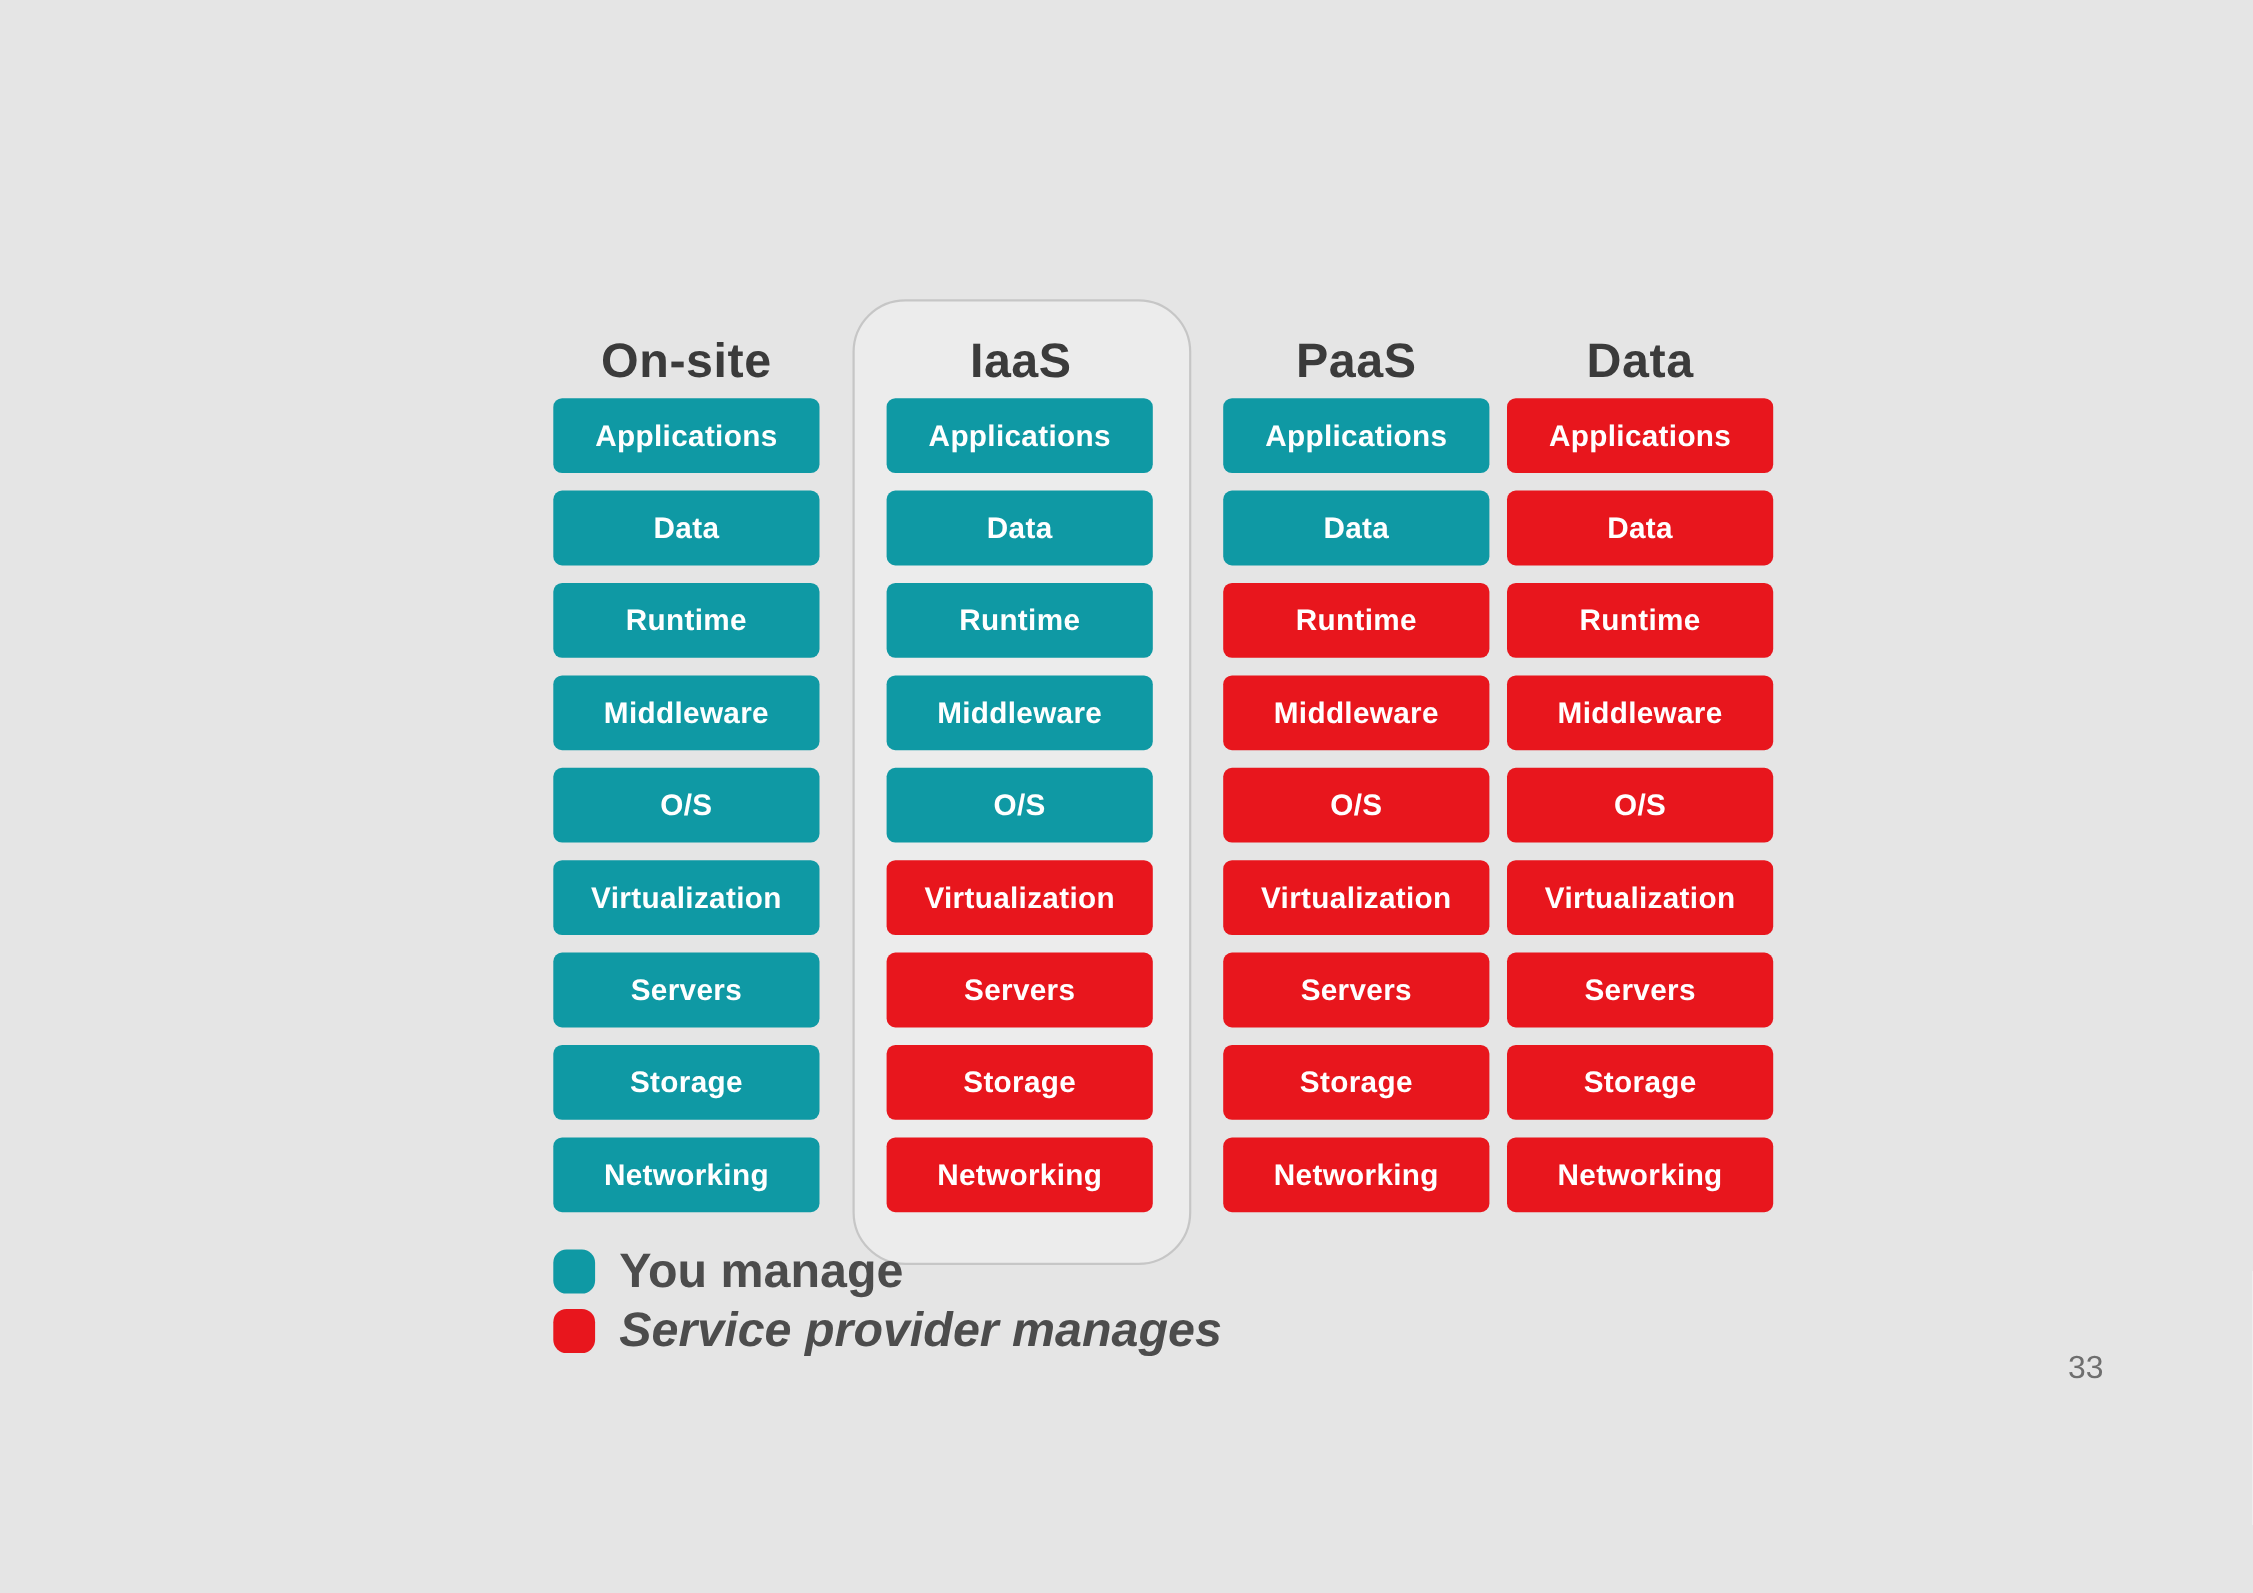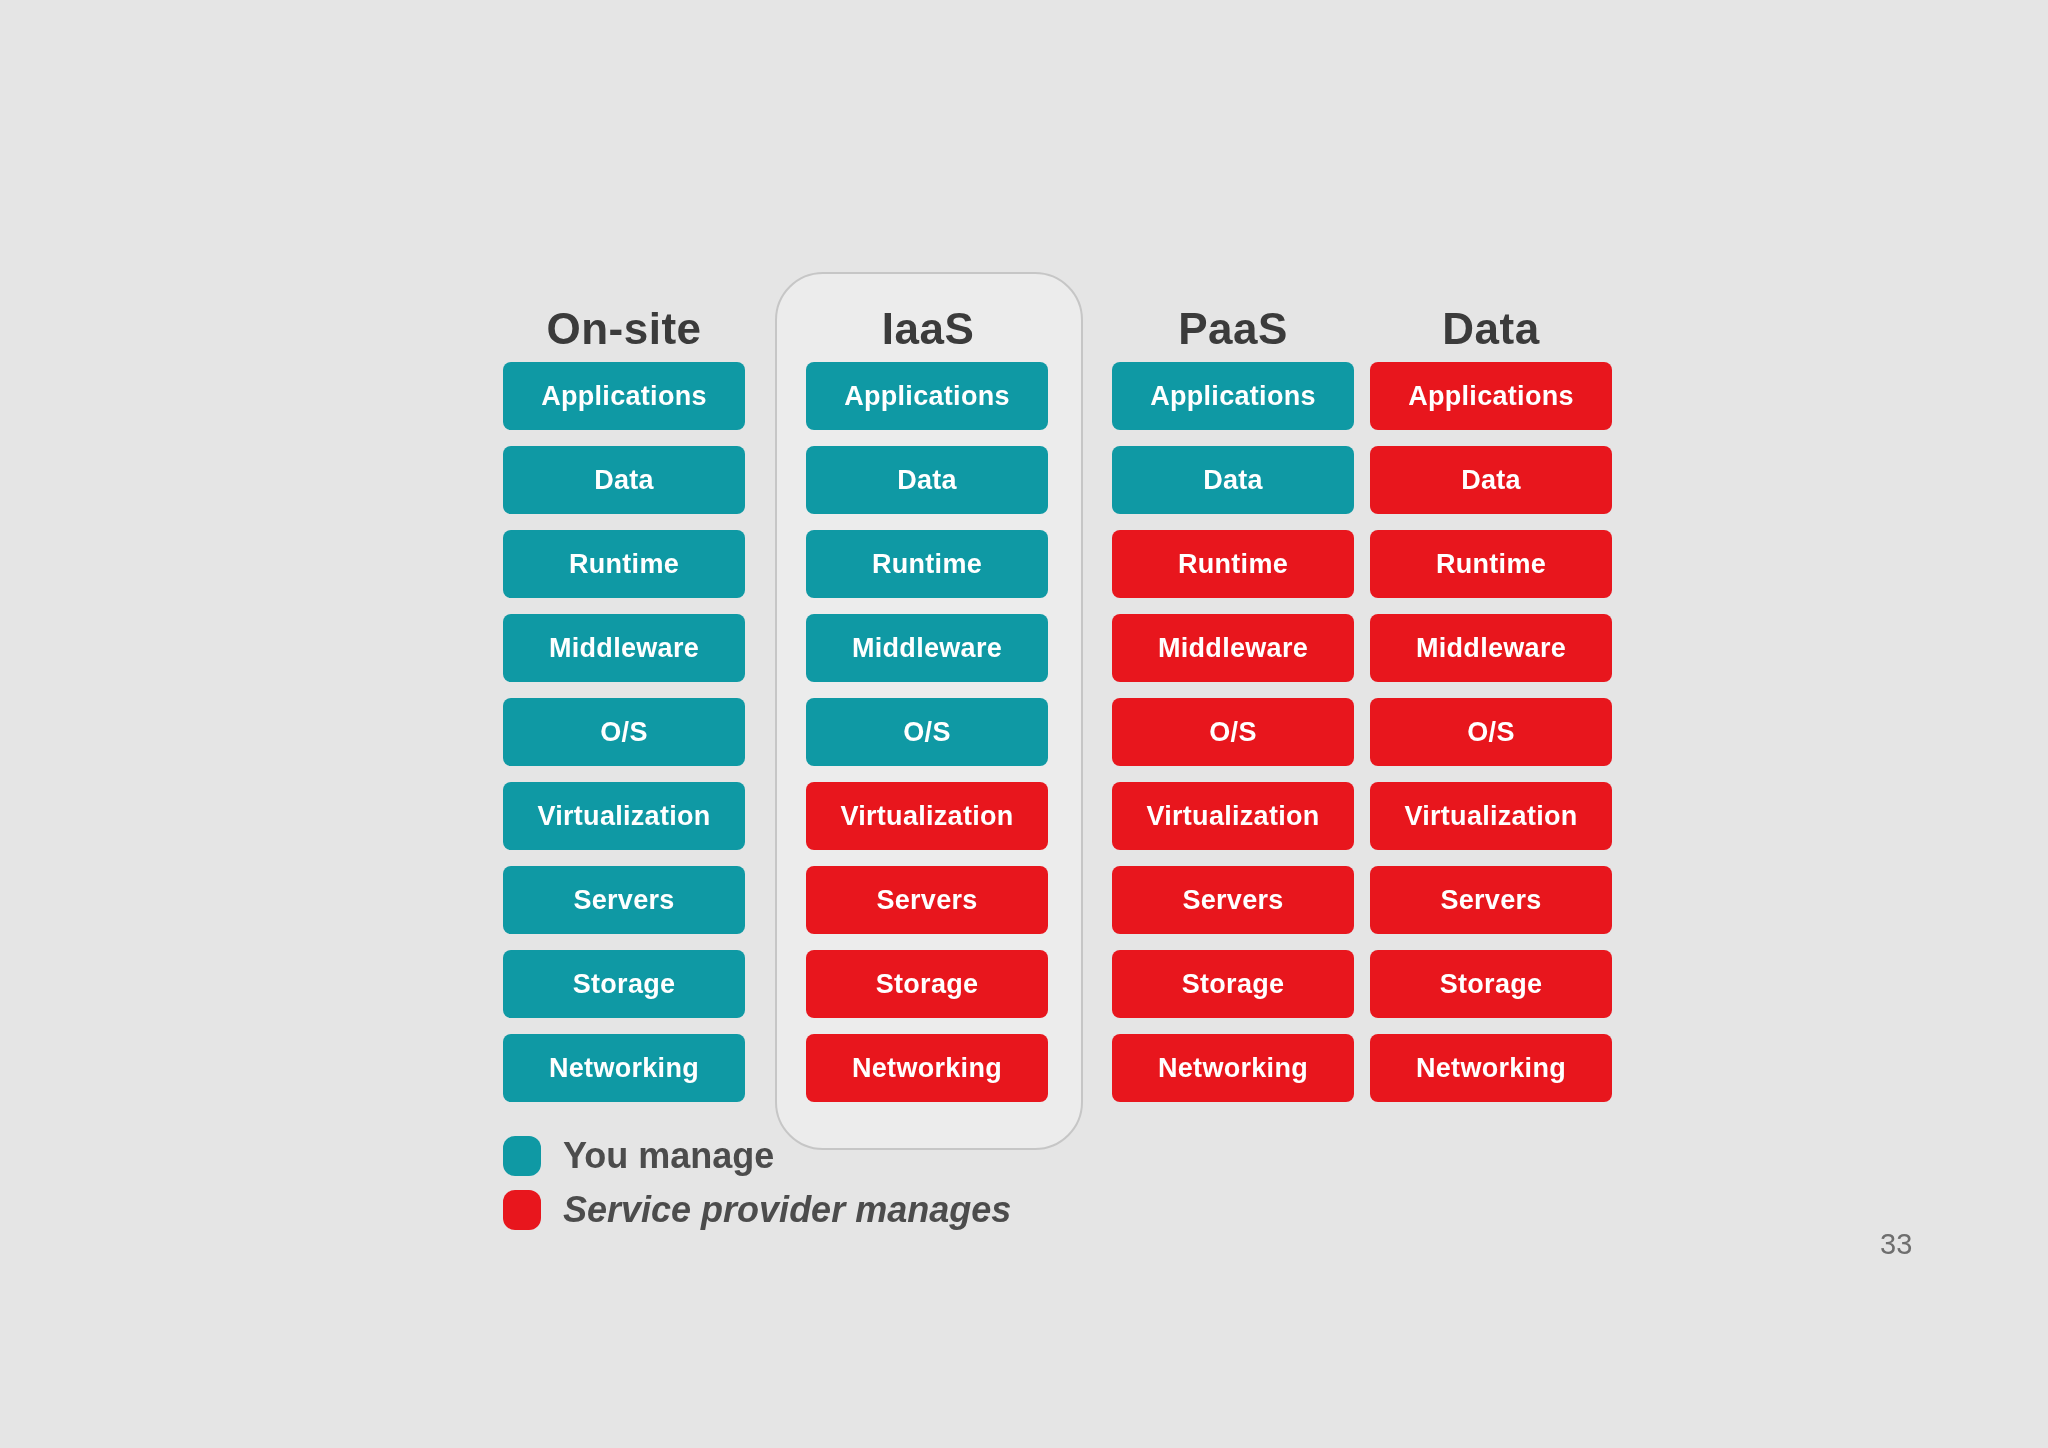--- a/index.html
+++ b/index.html
@@ -87,21 +87,21 @@
   .legend-row.row-provider { top: 1188px; font-style: italic; }
   .legend-swatch {
     width: 38px;
     height: 40px;
     border-radius: 12px;
     flex: 0 0 auto;
   }
   .legend-swatch.teal { background: var(--teal, #0f99a4); }
   .legend-swatch.red  { background: var(--red, #e8161d); }
   .legend-label {
-    font-size: 36px;
+    font-size: 44px;
     font-weight: bold;
     color: #4c4c4c;
     white-space: nowrap;
   }
 
   
   .page-number {
     position: absolute;
     left: 1880px;
     top: 1228px;

